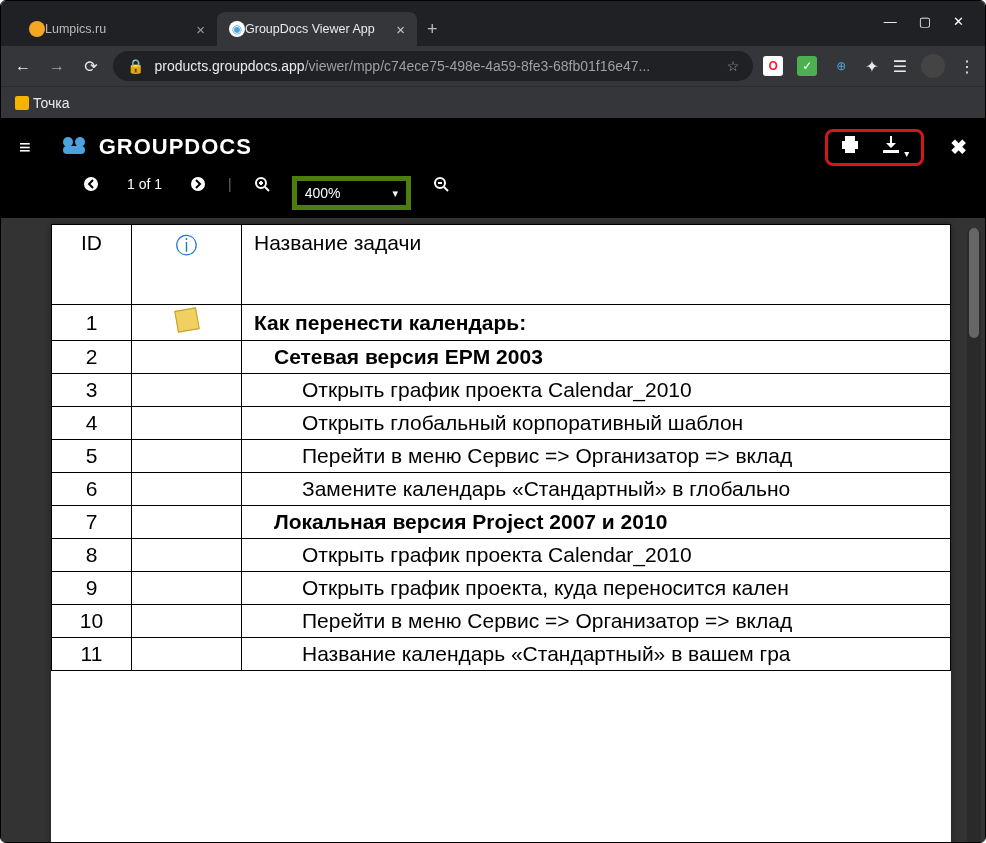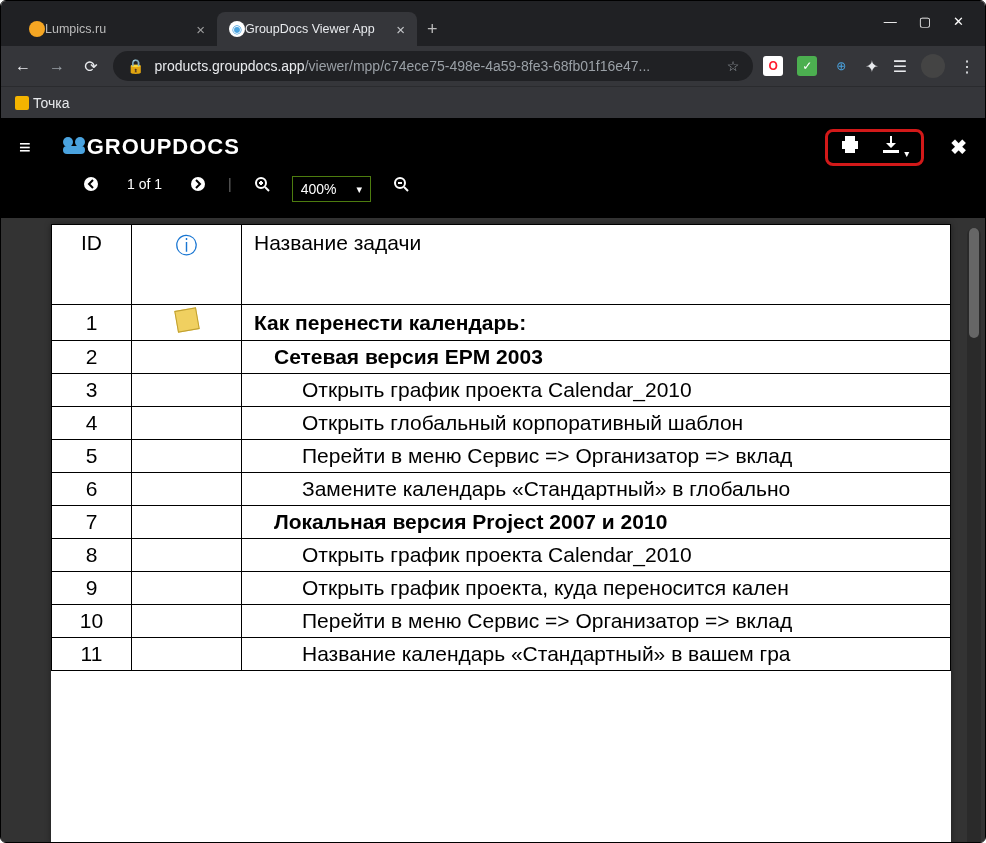--- a/index.html
+++ b/index.html
@@ -27,32 +27,32 @@
 .ext-icon { width: 20px; height: 20px; border-radius: 3px; display: flex; align-items: center; justify-content: center; font-size: 12px; }
 .avatar { width: 24px; height: 24px; border-radius: 50%; background: #444; }
 
 .bookmark-bar { background: #35363a; height: 32px; border-top: 1px solid #2a2b2e; display: flex; align-items: center; padding: 0 14px; gap: 4px; color: #e8eaed; font-size: 14px; }
 .bm-ico { width: 14px; height: 14px; background: #f4b400; border-radius: 2px; }
 
 
 .app { background: #000; height: calc(843px - 45px - 40px - 32px); display: flex; flex-direction: column; }
 .app-header { background: #000; height: 58px; display: flex; align-items: center; padding: 0 18px; }
 .hamburger { color: #fff; font-size: 20px; margin-right: 30px; }
-.logo { display: flex; align-items: center; gap: 0; color: #fff; font-size: 22px; font-weight: 700; letter-spacing: 1px; }
+.logo { display: flex; align-items: center; gap: 12px; color: #fff; font-size: 22px; font-weight: 700; letter-spacing: 1px; }
 .logo-icon { color: #4aa3df; font-size: 20px; }
 .header-actions { margin-left: auto; display: flex; align-items: center; gap: 18px; }
 .action-box { border: 3px solid #d21919; border-radius: 8px; padding: 4px 12px; display: flex; gap: 22px; align-items: center; }
 .action-ico { color: #fff; font-size: 18px; }
 .close-app { color: #fff; font-size: 20px; font-weight: bold; margin-left: 8px; }
 
 .toolbar { background: #000; height: 42px; display: flex; align-items: flex-start; justify-content: flex-start; padding-left: 78px; gap: 18px; color: #fff; font-size: 14px; }
 .tb-btn { color: #fff; font-size: 14px; width: 24px; text-align: center; }
 .page-info { color: #fff; font-size: 14px; padding: 0 6px; }
 .tb-sep { color: #666; }
-.zoom-sel { background: #000; color: #fff; border: 1px solid #4d7c0f; padding: 4px 8px; font-size: 14px; display: flex; align-items: center; gap: 20px; }
+.zoom-sel { background: #000; color: #fff; border: 5px solid #4d7c0f; padding: 4px 8px; font-size: 14px; display: flex; align-items: center; gap: 52px; }
 .zoom-sel .chev { font-size: 11px; }
 
 .doc-viewport { flex: 1; background: #333; overflow: hidden; padding: 6px 0 0 50px; position: relative; }
 .scrollbar-v { position: absolute; right: 4px; top: 10px; width: 14px; height: 700px; background: #2a2a2a; border-radius: 7px; }
 .scrollbar-v::before { content: ''; position: absolute; left: 2px; top: 0; width: 10px; height: 110px; background: #666; border-radius: 5px; }
 .page { background: #fff; width: 900px; height: 100%; overflow: hidden; box-shadow: 0 0 6px rgba(0,0,0,0.4); }
 
 table.project { border-collapse: collapse; width: 100%; font-family: Arial, sans-serif; }
 table.project th, table.project td { border: 1.5px solid #000; padding: 4px 12px; font-size: 21px; vertical-align: middle; }
 table.project th { font-weight: 400; text-align: left; height: 80px; vertical-align: top; padding-top: 6px; }

